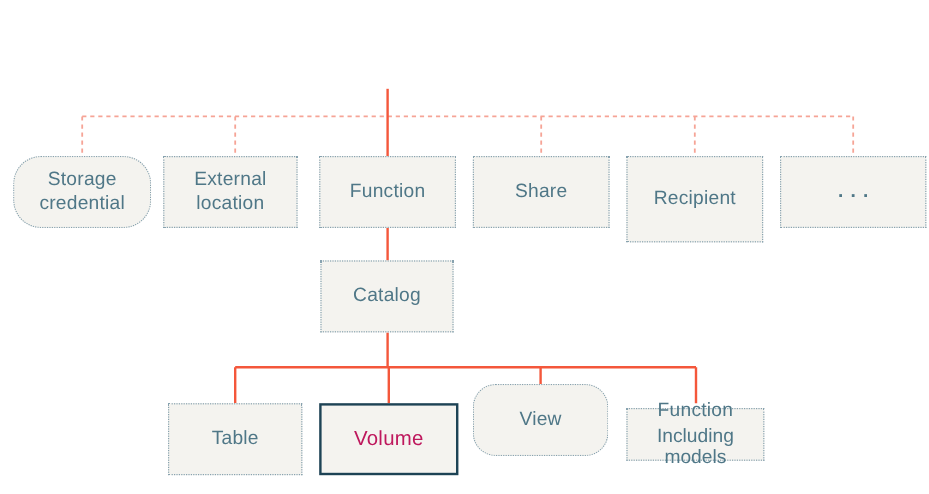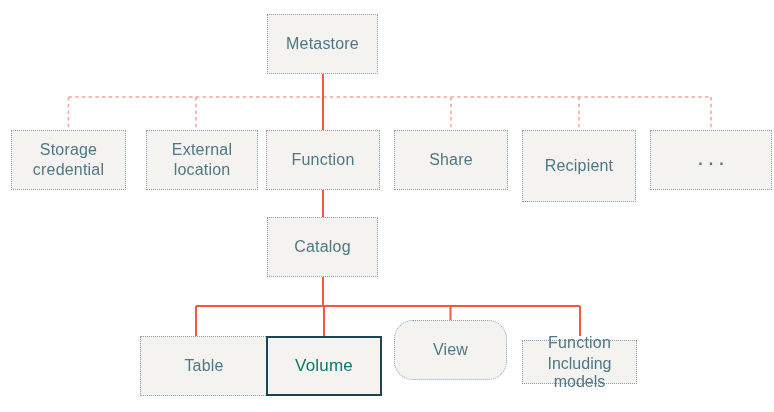--- a/index.html
+++ b/index.html
@@ -40,38 +40,38 @@
     font-size: 16px;
     line-height: 1.15;
     color: #4F7787;
     width: 70px;
     margin-top: 2px;
   }
   .node.highlight {
     border: 2px solid #1D4355;
   }
   .node.highlight .label {
-    color: #0f766e;
+    color: #be185d;
     font-size: 17px;
   }
   .node.more .label {
     letter-spacing: 6px;
     font-weight: bold;
     padding-left: 6px; 
   }
   
   .n-metastore { left: 267px; top: 14px;  width: 111px; height: 60px; }
-  .n-storage   { left: 11px;  top: 130px; width: 115px; height: 60px; }
-  .n-external  { left: 146px; top: 130px; width: 112px; height: 60px; text-align: center; }
+  .n-storage   { left: 11px;  top: 130px; width: 115px; height: 60px; border-radius: 23px; }
+  .n-external  { left: 136px; top: 130px; width: 112px; height: 60px; text-align: center; }
   .n-catalog   { left: 266px; top: 130px; width: 114px; height: 60px; }
   .n-share     { left: 394px; top: 130px; width: 114px; height: 60px; text-align: right; }
   .n-recipient { left: 522px; top: 130px; width: 114px; height: 72px; }
   .n-more      { left: 650px; top: 130px; width: 122px; height: 60px; }
   .n-schema    { left: 267px; top: 217px; width: 111px; height: 60px; }
-  .n-table     { left: 140px; top: 336px; width: 128px; height: 60px; text-align: right; }
+  .n-table     { left: 140px; top: 336px; width: 112px; height: 60px; text-align: right; }
   .n-volume    { left: 266px; top: 336px; width: 116px; height: 60px; }
   .n-view      { left: 394px; top: 320px; width: 113px; height: 60px; border-radius: 19px; }
   .n-function  { left: 522px; top: 340px; width: 115px; height: 44px; }
 </style>
 </head>
 <body>
 
 <div class="canvas">
 
   <svg class="wires" viewBox="0 0 774 412" xmlns="http://www.w3.org/2000/svg">
@@ -90,23 +90,20 @@
       <path d="M323 190 V217"></path>
       <path d="M323 277 V306"></path>
       <path d="M196 306 H580"></path>
       <path d="M196 306 V336"></path>
       <path d="M324 306 V336"></path>
       <path d="M450.5 306 V336"></path>
       <path d="M580 306 V336"></path>
     </g>
   </svg>
 
-  <div class="node n-metastore">
-    <div class="label">Metastore</div>
-  </div>
 
   <div class="node n-storage">
     <div class="label">Storage credential</div>
   </div>
 
   <div class="node n-external">
     <div class="label">External location</div>
   </div>
 
   <div class="node n-catalog">

